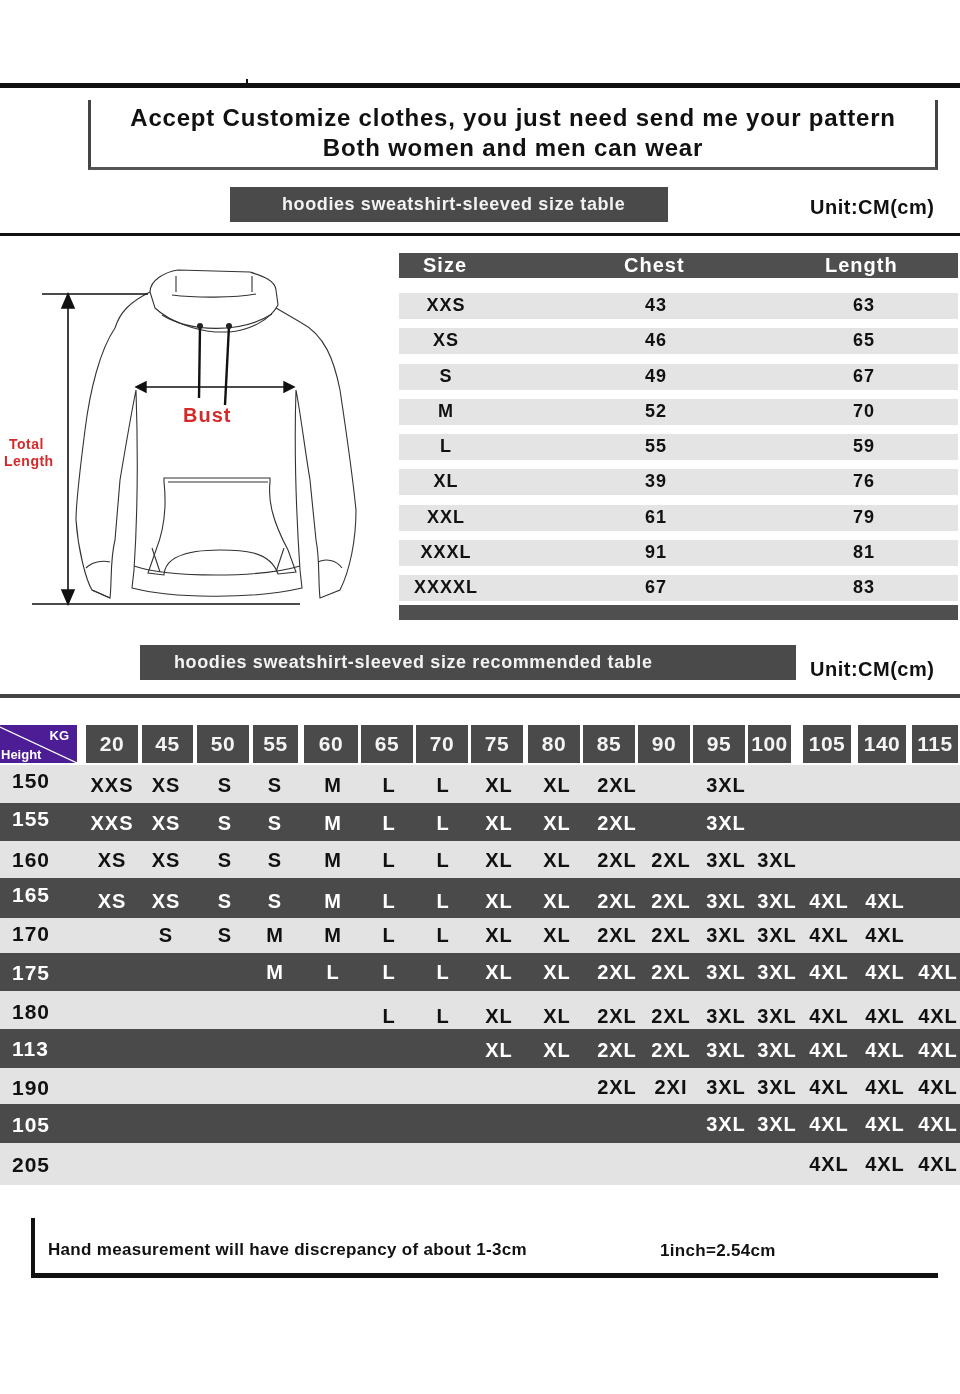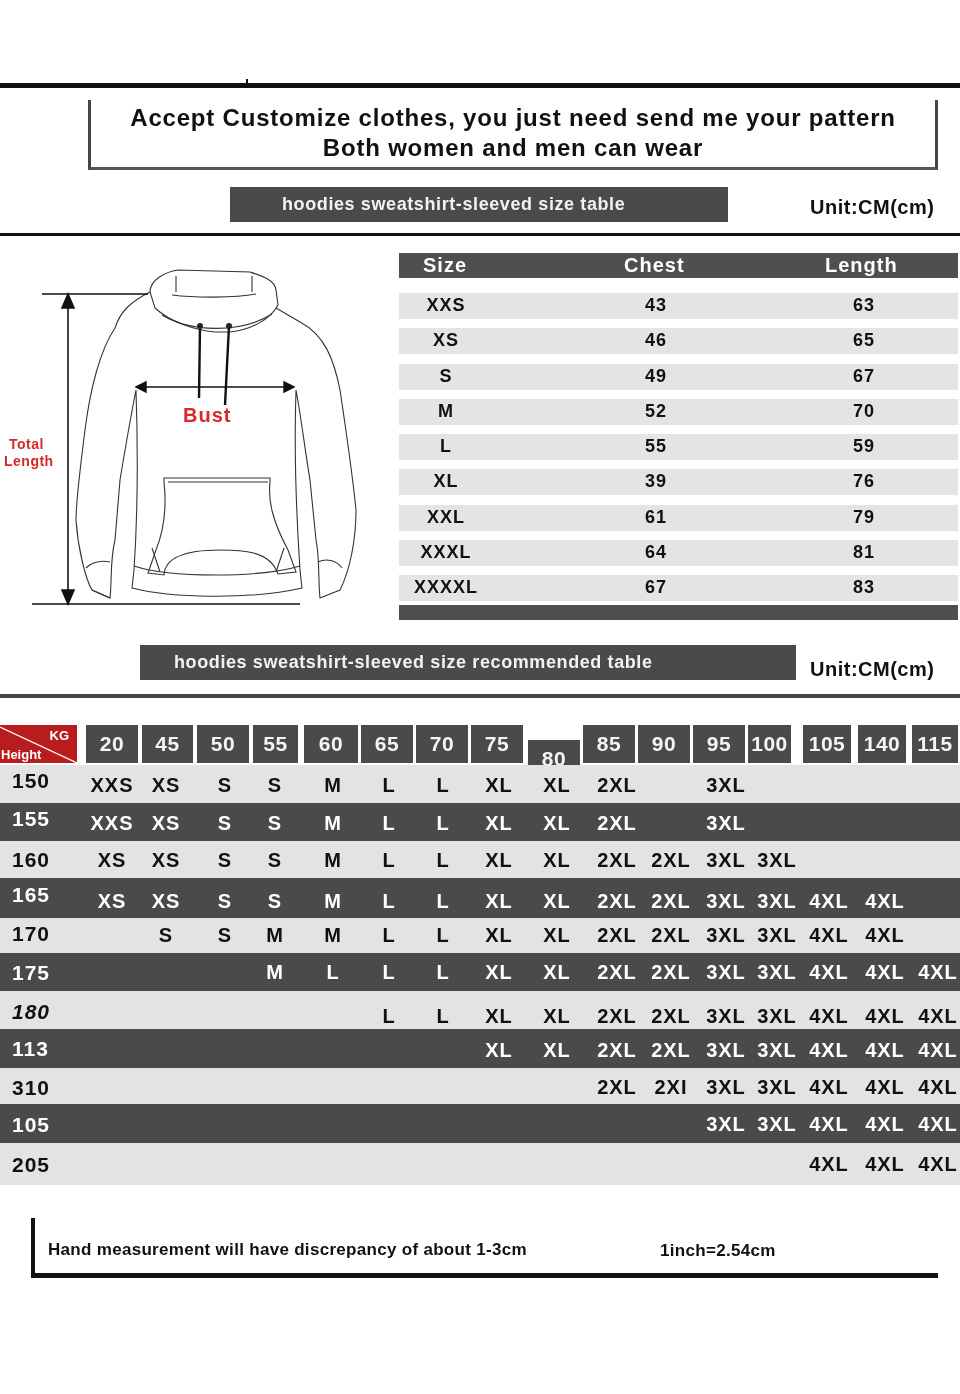--- a/index.html
+++ b/index.html
@@ -14,21 +14,21 @@
             display:flex; align-items:center; }
   .unit { position:absolute; font-weight:bold; font-size:20px; letter-spacing:0.5px; }
   
   .st-head { position:absolute; left:399px; top:253px; width:559px; height:25px; background:#4f4f4f; color:#fff;
              font-weight:bold; font-size:20px; letter-spacing:1px; }
   .st-head span { position:absolute; top:1px; }
   .st-row { position:absolute; left:399px; width:559px; height:26px; background:#e4e4e4; font-weight:bold; font-size:18px; letter-spacing:1px; }
   .st-row span { position:absolute; top:2px; transform:translateX(-50%); }
   .st-foot { position:absolute; left:399px; top:605px; width:559px; height:15px; background:#4f4f4f; }
   
-  .hdr-corner { position:absolute; left:0; top:725px; width:77px; height:38px; background:#b91c1c; overflow:hidden; }
+  .hdr-corner { position:absolute; left:0; top:725px; width:77px; height:38px; background:#4c1d95; overflow:hidden; }
   .hdr-cell { position:absolute; top:725px; height:38px; background:#4a4a4a; color:#f4f4f4; font-weight:bold; font-size:21px;
               display:flex; align-items:center; justify-content:center; letter-spacing:0.5px; }
   .rrow { position:absolute; left:0; width:960px; }
   .rrow.light { background:#e3e3e3; color:#111; }
   .rrow.dark { background:#4a4a4a; color:#fff; }
   .rrow .h { position:absolute; left:12px; font-weight:bold; font-size:21px; letter-spacing:1px; }
   .rrow .c { position:absolute; font-weight:bold; font-size:20px; letter-spacing:1px; transform:translateX(-50%); white-space:nowrap; }
   .note-box { position:absolute; left:31px; top:1218px; width:907px; height:60px; border-left:4px solid #111; border-bottom:5px solid #111; box-sizing:border-box; }
   .note { position:absolute; font-weight:bold; font-size:17px; letter-spacing:0.3px; }
   .red { color:#d42a2a; font-weight:bold; }
@@ -36,21 +36,21 @@
 </head>
 <body>
 
 <div class="rule" style="top:83px;width:960px;height:5px;"></div>
 <div class="rule" style="top:79px;left:246px;width:2px;height:5px;"></div>
 
 <div class="title-box"></div>
 <div class="title-line" style="top:104px;">Accept Customize clothes, you just need send me your pattern</div>
 <div class="title-line" style="top:134px;">Both women and men can wear</div>
 
-<div class="banner" style="left:230px;top:187px;width:498px;height:35px;padding-left:52px;box-sizing:border-box;">
+<div class="banner" style="left:230px;top:187px;width:438px;height:35px;padding-left:52px;box-sizing:border-box;">
   <span>hoodies sweatshirt-sleeved size  table</span>
 </div>
 <div class="unit" style="left:810px;top:196px;">Unit:CM(cm)</div>
 <div class="rule" style="top:233px;width:960px;height:3px;"></div>
 
 <div class="abs" style="left:0;top:250px;width:400px;height:370px;">
   <svg width="400" height="370" viewBox="0 0 400 370">
     <g fill="none" stroke="#333" stroke-width="1.1">
 
       <path d="M150,42 C150,30 165,22 178,20 L250,22 C262,26 275,30 276,40 L278,55 C270,70 250,80 230,82 L215,82 C195,80 170,72 155,58 Z"></path>
@@ -131,21 +131,21 @@
   <span style="left:257px;">39</span>
   <span style="left:465px;">76</span>
 </div>
 <div class="st-row" style="top:505px;">
   <span style="left:47px;">XXL</span>
   <span style="left:257px;">61</span>
   <span style="left:465px;">79</span>
 </div>
 <div class="st-row" style="top:540px;">
   <span style="left:47px;">XXXL</span>
-  <span style="left:257px;">64</span>
+  <span style="left:257px;">91</span>
   <span style="left:465px;">81</span>
 </div>
 <div class="st-row" style="top:575px;">
   <span style="left:47px;">XXXXL</span>
   <span style="left:257px;">67</span>
   <span style="left:465px;">83</span>
 </div>
 <div class="st-foot"></div>
 
 <div class="banner" style="left:140px;top:645px;width:656px;height:35px;padding-left:34px;box-sizing:border-box;">
@@ -162,21 +162,21 @@
   <span class="abs" style="left:1px;bottom:1px;color:#fff;font-weight:bold;font-size:13px;">Height</span>
 </div>
 <div class="hdr-cell" style="left:86px;width:52px;">20</div>
 <div class="hdr-cell" style="left:142px;width:51px;">45</div>
 <div class="hdr-cell" style="left:197px;width:52px;">50</div>
 <div class="hdr-cell" style="left:253px;width:45px;">55</div>
 <div class="hdr-cell" style="left:304px;width:54px;">60</div>
 <div class="hdr-cell" style="left:361px;width:52px;">65</div>
 <div class="hdr-cell" style="left:416px;width:52px;">70</div>
 <div class="hdr-cell" style="left:471px;width:52px;">75</div>
-<div class="hdr-cell" style="left:528px;width:52px;margin-top:15px;">80</div>
+<div class="hdr-cell" style="left:528px;width:52px;">80</div>
 <div class="hdr-cell" style="left:583px;width:52px;">85</div>
 <div class="hdr-cell" style="left:638px;width:52px;">90</div>
 <div class="hdr-cell" style="left:693px;width:52px;">95</div>
 <div class="hdr-cell" style="left:748px;width:43px;">100</div>
 <div class="hdr-cell" style="left:803px;width:48px;">105</div>
 <div class="hdr-cell" style="left:858px;width:48px;">140</div>
 <div class="hdr-cell" style="left:912px;width:46px;">115</div>
 
 <div id="rec-rows">
     <div class="rrow light" style="top: 765px; height: 38px;">
@@ -287,21 +287,21 @@
       <span class="c" style="left: 557px; top: 8px;">XL</span>
       <span class="c" style="left: 617px; top: 8px;">2XL</span>
       <span class="c" style="left: 671px; top: 8px;">2XL</span>
       <span class="c" style="left: 726px; top: 8px;">3XL</span>
       <span class="c" style="left: 777px; top: 8px;">3XL</span>
       <span class="c" style="left: 829px; top: 8px;">4XL</span>
       <span class="c" style="left: 885px; top: 8px;">4XL</span>
       <span class="c" style="left: 938px; top: 8px;">4XL</span>
     </div>
     <div class="rrow light" style="top: 991px; height: 38px;">
-      <span class="h" style="top: 9px; font-style: italic;">180</span>
+      <span class="h" style="top: 9px;">180</span>
       <span class="c" style="left: 112px; top: 14px;"></span>
       <span class="c" style="left: 166px; top: 14px;"></span>
       <span class="c" style="left: 225px; top: 14px;"></span>
       <span class="c" style="left: 275px; top: 14px;"></span>
       <span class="c" style="left: 333px; top: 14px;"></span>
       <span class="c" style="left: 389px; top: 14px;">L</span>
       <span class="c" style="left: 443px; top: 14px;">L</span>
       <span class="c" style="left: 499px; top: 14px;">XL</span>
       <span class="c" style="left: 557px; top: 14px;">XL</span>
       <span class="c" style="left: 617px; top: 14px;">2XL</span>
@@ -325,21 +325,21 @@
       <span class="c" style="left: 557px; top: 10px;">XL</span>
       <span class="c" style="left: 617px; top: 10px;">2XL</span>
       <span class="c" style="left: 671px; top: 10px;">2XL</span>
       <span class="c" style="left: 726px; top: 10px;">3XL</span>
       <span class="c" style="left: 777px; top: 10px;">3XL</span>
       <span class="c" style="left: 829px; top: 10px;">4XL</span>
       <span class="c" style="left: 885px; top: 10px;">4XL</span>
       <span class="c" style="left: 938px; top: 10px;">4XL</span>
     </div>
     <div class="rrow light" style="top: 1068px; height: 36px;">
-      <span class="h" style="top: 8px;">310</span>
+      <span class="h" style="top: 8px;">190</span>
       <span class="c" style="left: 112px; top: 8px;"></span>
       <span class="c" style="left: 166px; top: 8px;"></span>
       <span class="c" style="left: 225px; top: 8px;"></span>
       <span class="c" style="left: 275px; top: 8px;"></span>
       <span class="c" style="left: 333px; top: 8px;"></span>
       <span class="c" style="left: 389px; top: 8px;"></span>
       <span class="c" style="left: 443px; top: 8px;"></span>
       <span class="c" style="left: 499px; top: 8px;"></span>
       <span class="c" style="left: 557px; top: 8px;"></span>
       <span class="c" style="left: 617px; top: 8px;">2XL</span>

